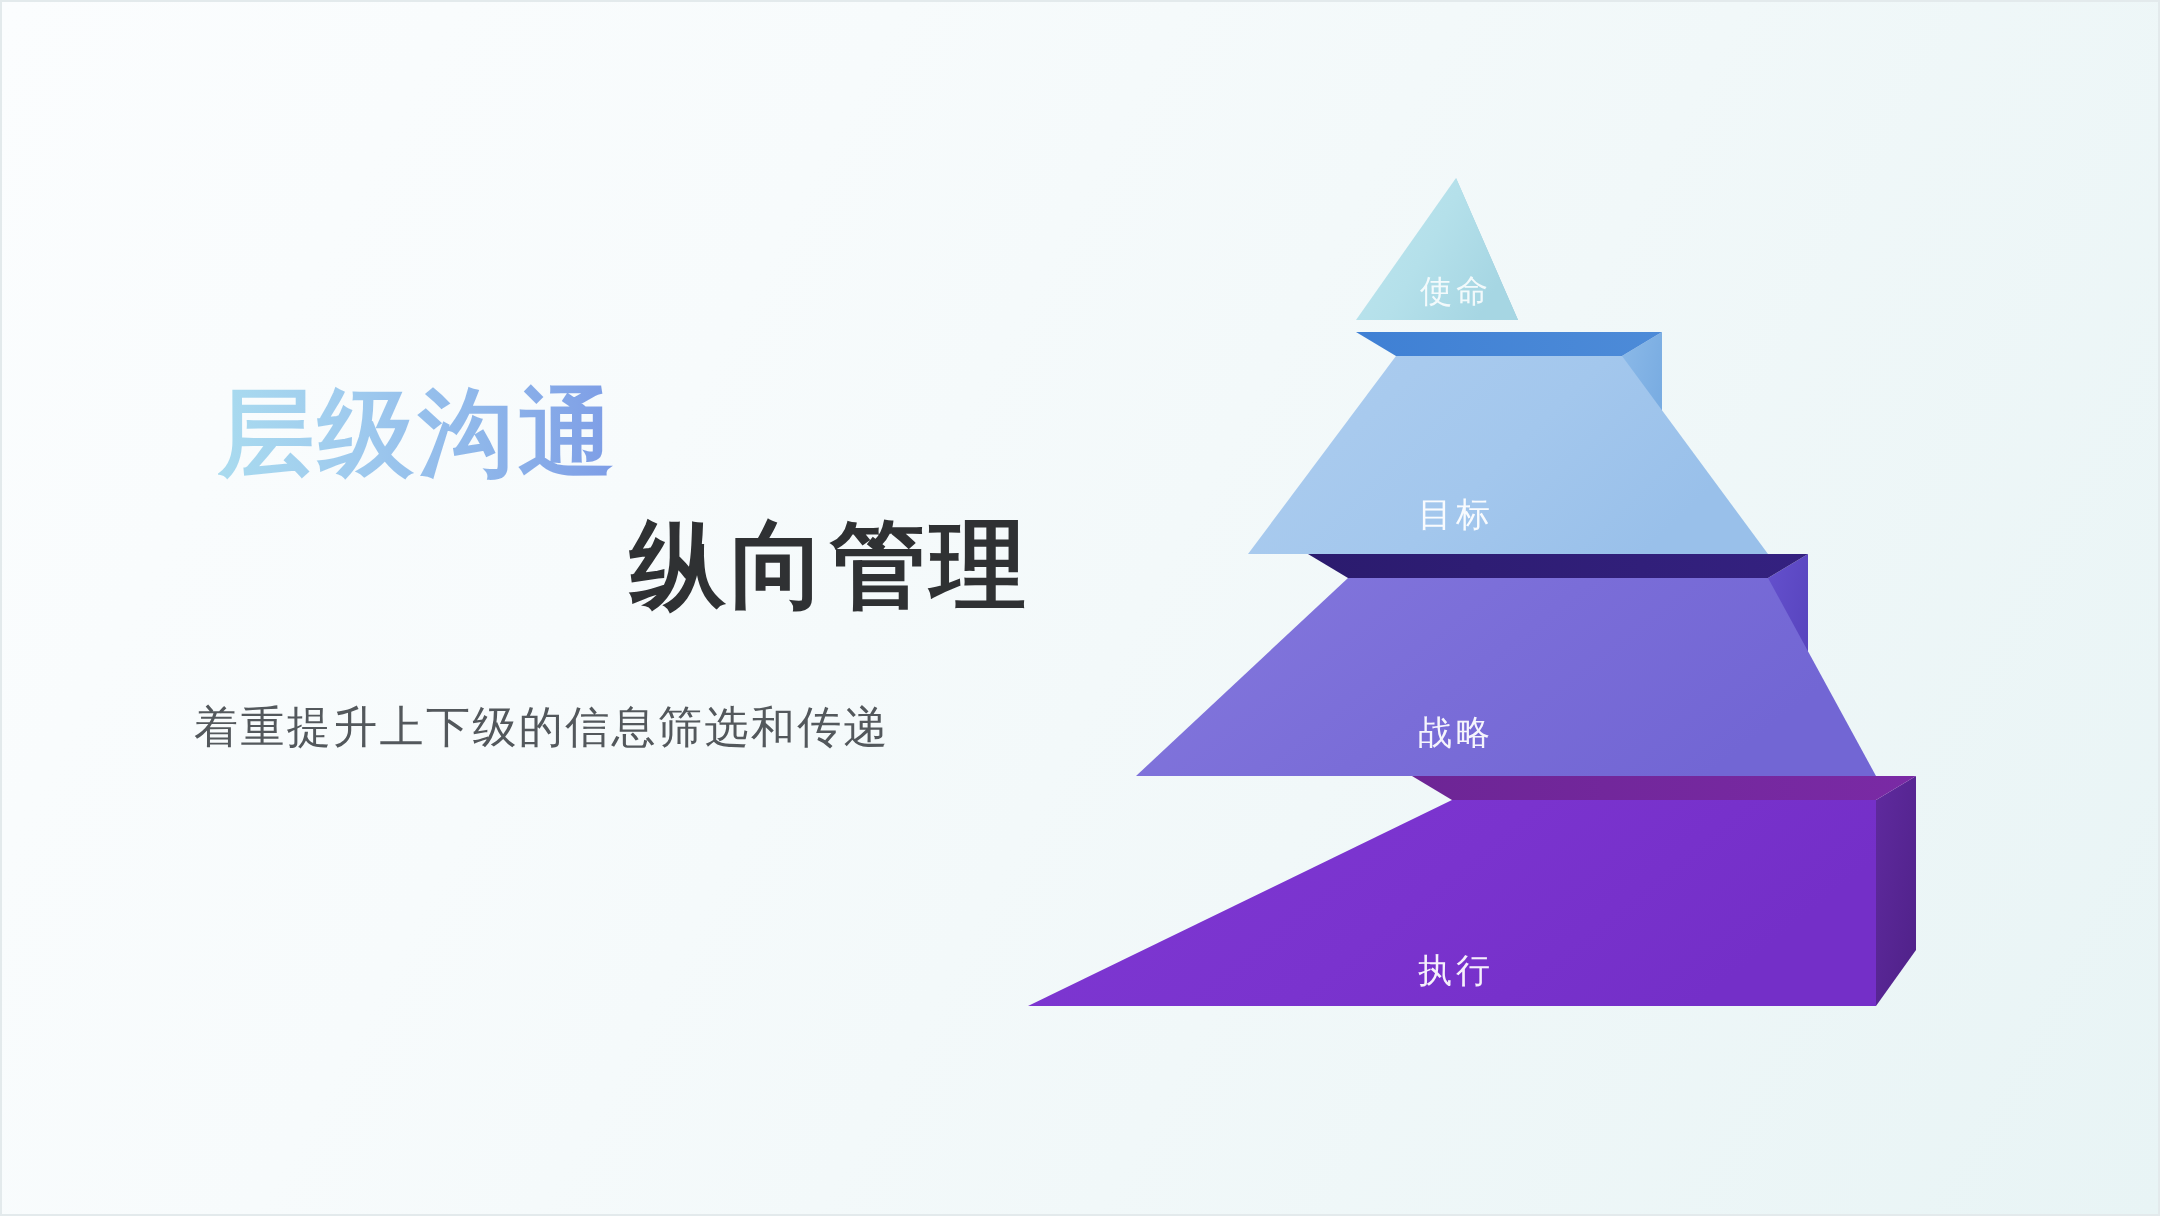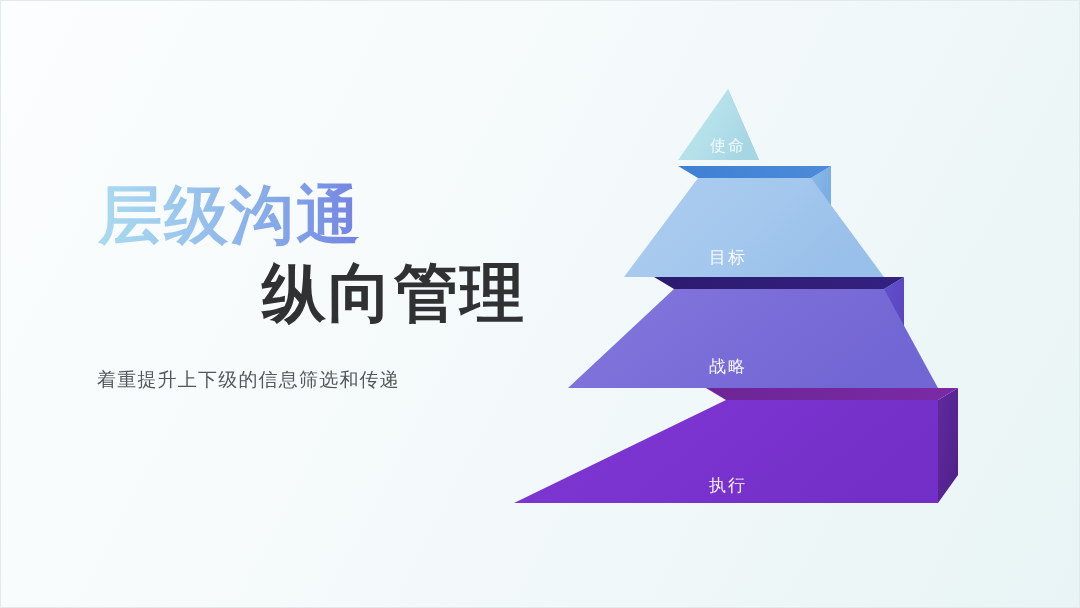--- a/index.html
+++ b/index.html
@@ -26,26 +26,26 @@
 
   
   #text-block {
     position: absolute;
     left: 96px;
     top: 178px;
     width: 430px;
   }
 
   .title-line {
-    font-size: 64px;
+    font-size: 48px;
     font-weight: 700;
     letter-spacing: 2px;
     line-height: 1.12;
     white-space: nowrap;
-    margin: 1px;
+    margin: 12px;
   }
 
   #title-line-1 {
     background-image: linear-gradient(90deg,
         #a9dbef 0%,
         #9fcbee 16%,
         #8fb7ea 32%,
         #7e9ee6 48%,
         #7078e0 66%,
         #6a4fd6 84%,
@@ -57,21 +57,21 @@
   }
 
   #title-line-2 {
     color: #2f3133;
     margin-top: 6px;
     text-align: right;
   }
 
   #subtitle {
     margin-top: 38px;
-    font-size: 19px;
+    font-size: 22px;
     font-weight: 400;
     color: #53585c;
     letter-spacing: 1.2px;
     white-space: nowrap;
   }
 
   
   #pyramid-wrap {
     position: absolute;
     left: 480px;

